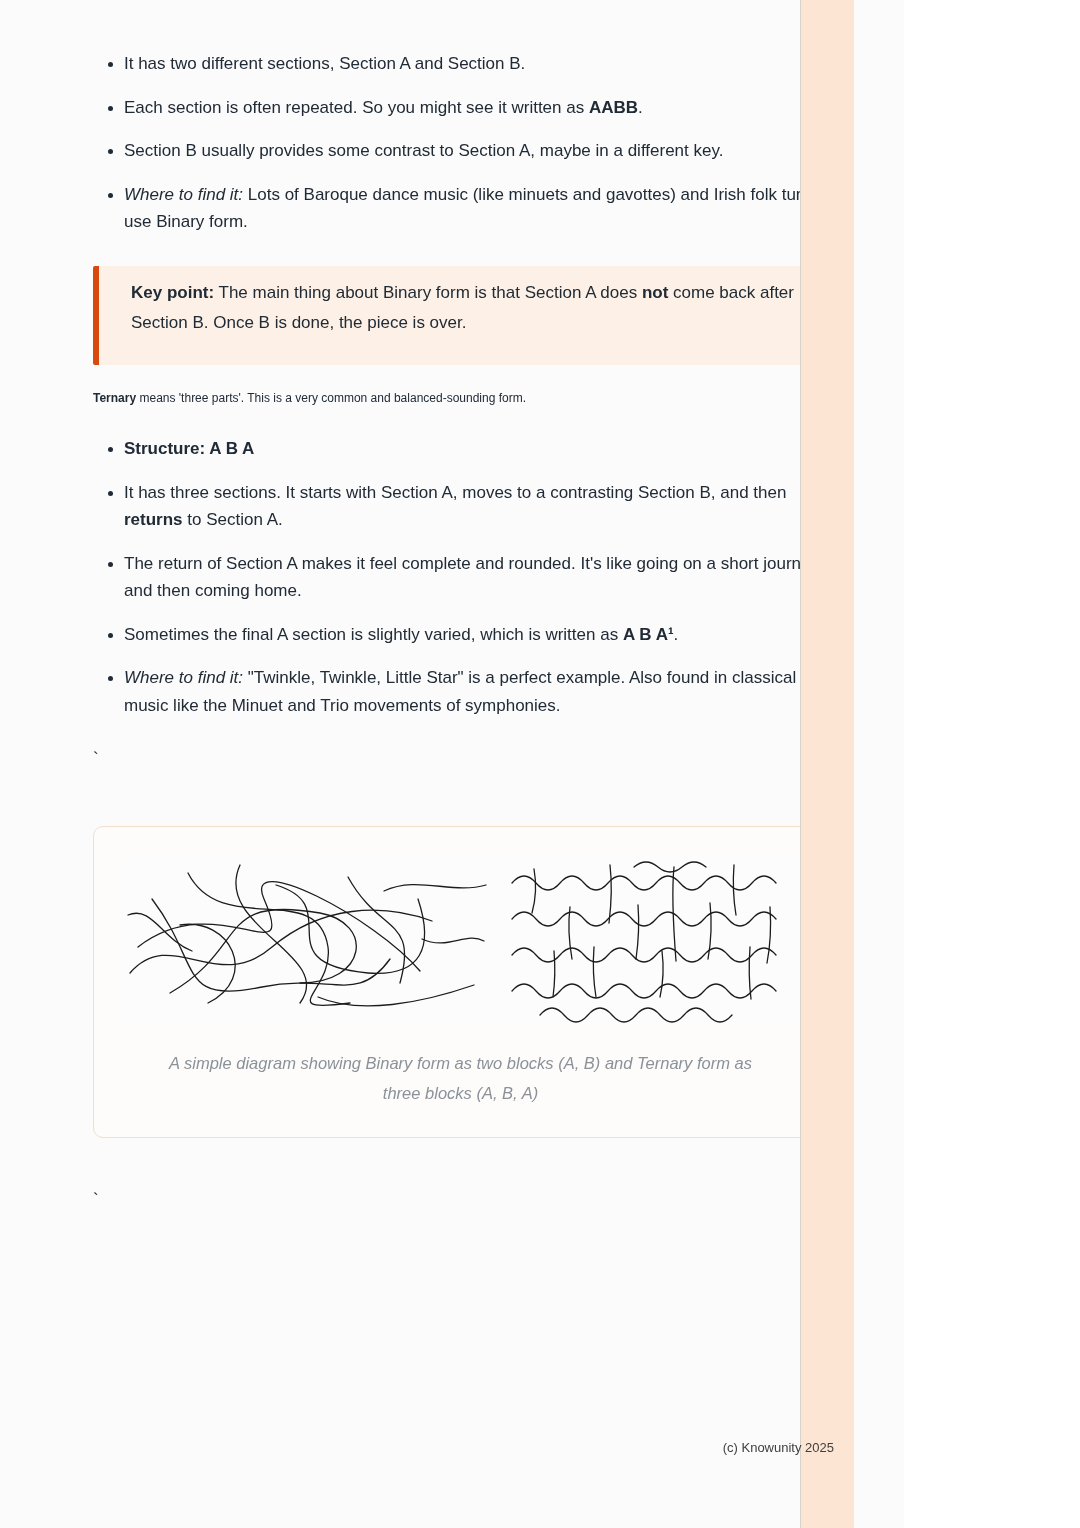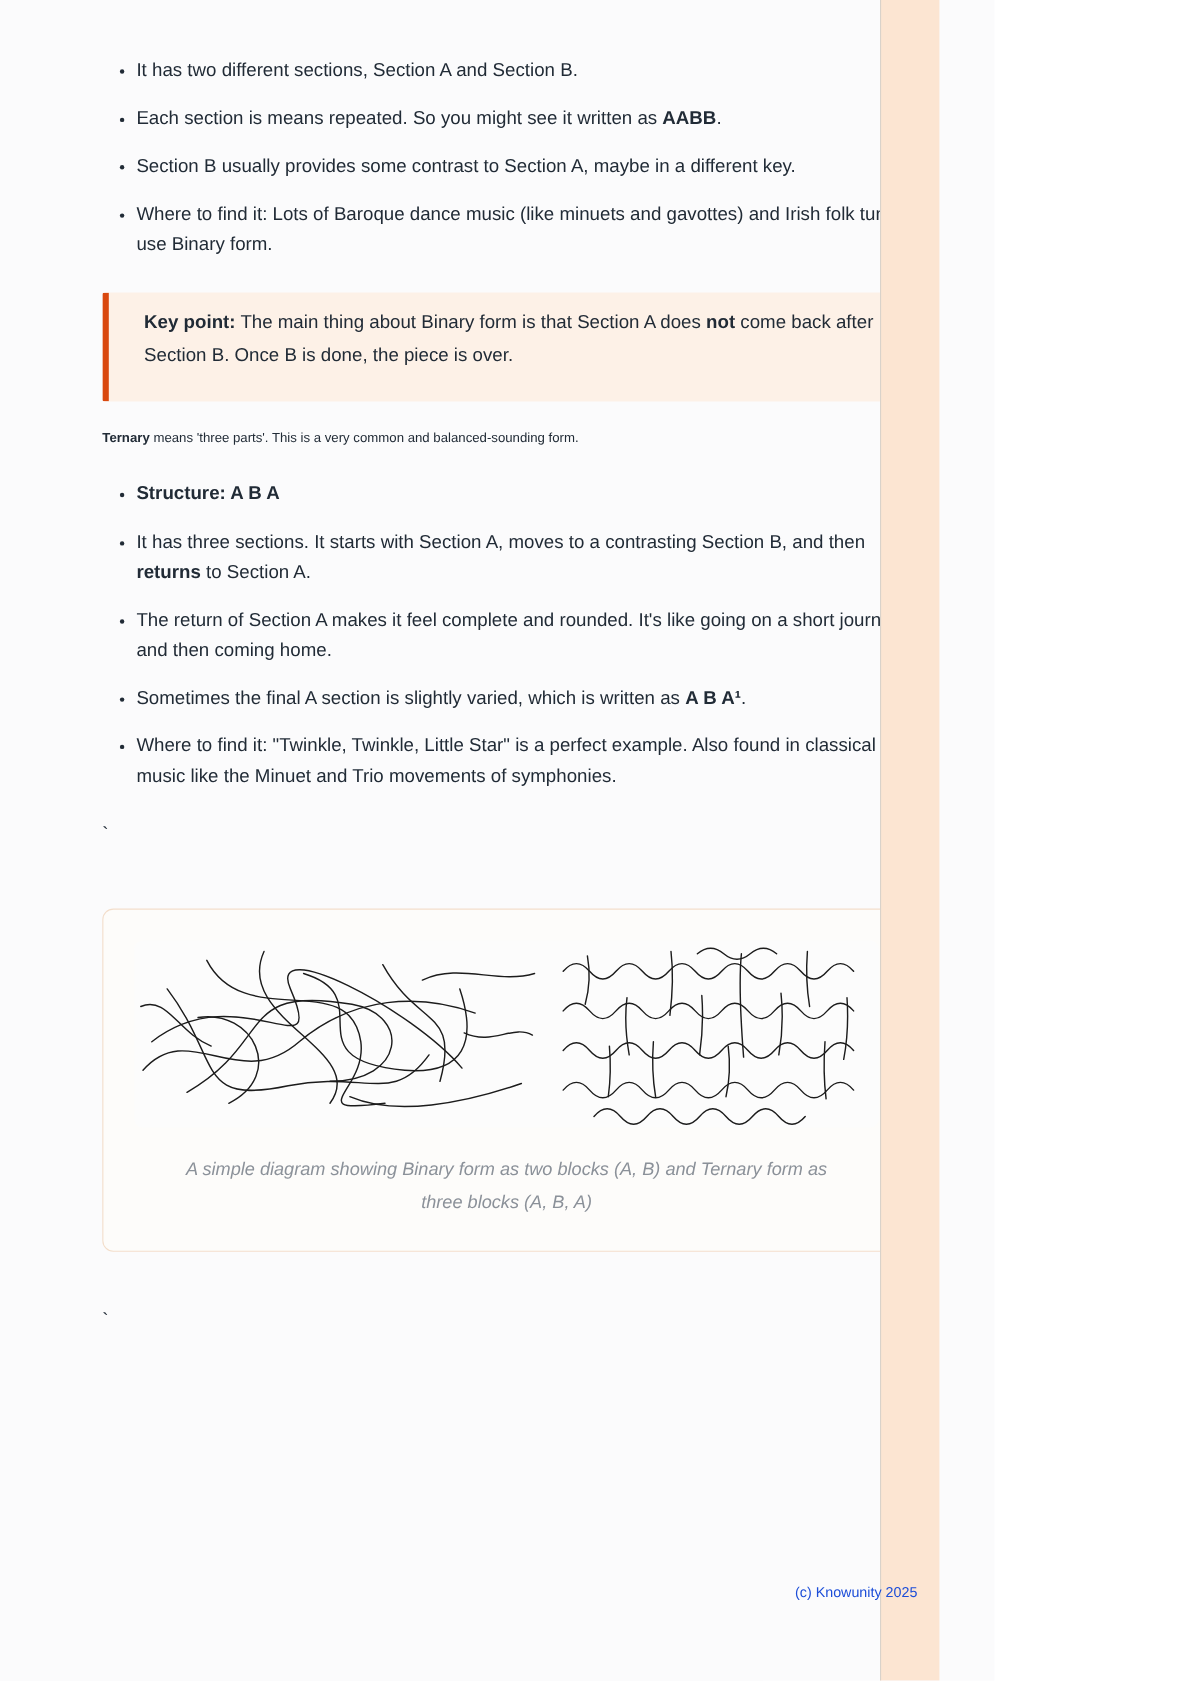--- a/index.html
+++ b/index.html
@@ -8,21 +8,21 @@
     width:904px;height:1528px;
     background:#fbfbfc;
     font-family:"Liberation Sans", sans-serif;
     color:var(--text,#212b36);
     overflow:hidden;
   }
   .content{
     position:absolute;left:93px;top:50px;width:736px;
   }
   .b{font-weight:700;text-align:center;}
-  .i{}
+  .i{font-style:italic;}
   ul.bullets{
     margin:0;padding:0 0 0 31px;list-style:disc outside;
   }
   ul.bullets li{
     font-size:17px;line-height:1.62;margin-bottom:16px;
   }
   ul.bullets li::marker{color:var(--text,#212b36);font-size:15px;}
   .callout{
     margin-top:30px;
     display:flex;align-items:stretch;
@@ -73,33 +73,33 @@
     text-align:center;
   }
   .side-strip{
     position:absolute;top:0;bottom:0;right:50px;width:53px;
     background:var(--side-strip,#fce5d2);
     border-left:1px solid #d9d2ca;
     z-index:1;
   }
   .footer{
     position:absolute;top:1440px;right:70px;
-    font-size:13px;color:#1d4ed8;z-index:2;
+    font-size:13px;color:#404040;z-index:2;
   }
   .sketch path{fill:none;stroke:#1c1c1c;stroke-width:1.3;stroke-linecap:round;}
 </style>
 </head>
 <body>
 
 <div class="page">
   <div class="content">
 
     <ul class="bullets">
         <li><span>It has two different sections, Section A and Section B.</span></li>
-        <li><span>Each section is means repeated. So you might see it written as </span><span class="b">AABB</span><span>.</span></li>
+        <li><span>Each section is often repeated. So you might see it written as </span><span class="b">AABB</span><span>.</span></li>
         <li><span>Section B usually provides some contrast to Section A, maybe in a different key.</span></li>
         <li><span class="i">Where to find it:</span><span> Lots of Baroque dance music (like minuets and gavottes) and Irish folk tunes use Binary form.</span></li>
       </ul>
 
     <div class="callout">
       <p class="callout-text"><span class="b">Key point:</span><span> The main thing about Binary form is that Section A does </span><span class="b">not</span><span> come back after Section B. Once B is done, the piece is over.</span></p>
     </div>
 
 
     <p class="para"><span class="b">Ternary</span><span> means 'three parts'. This is a very common and balanced-sounding form.</span></p>

